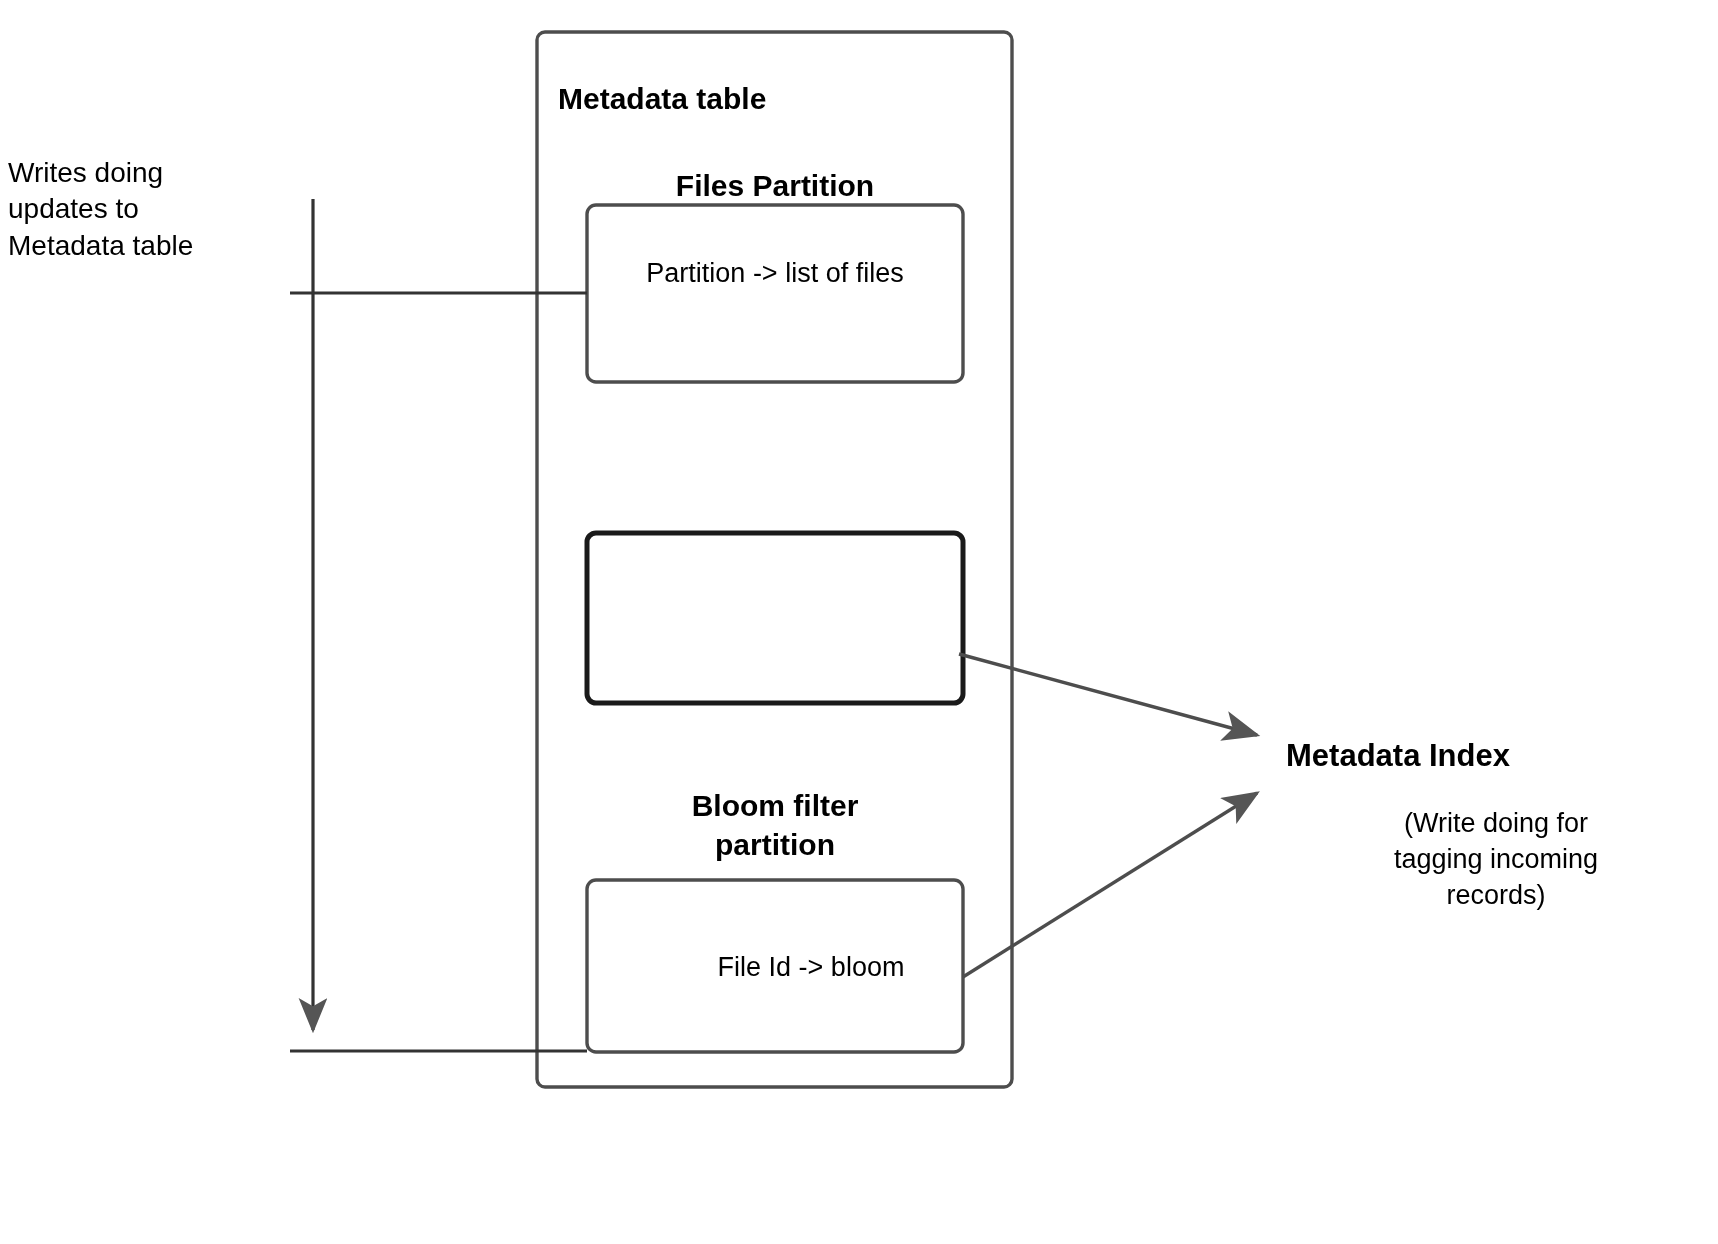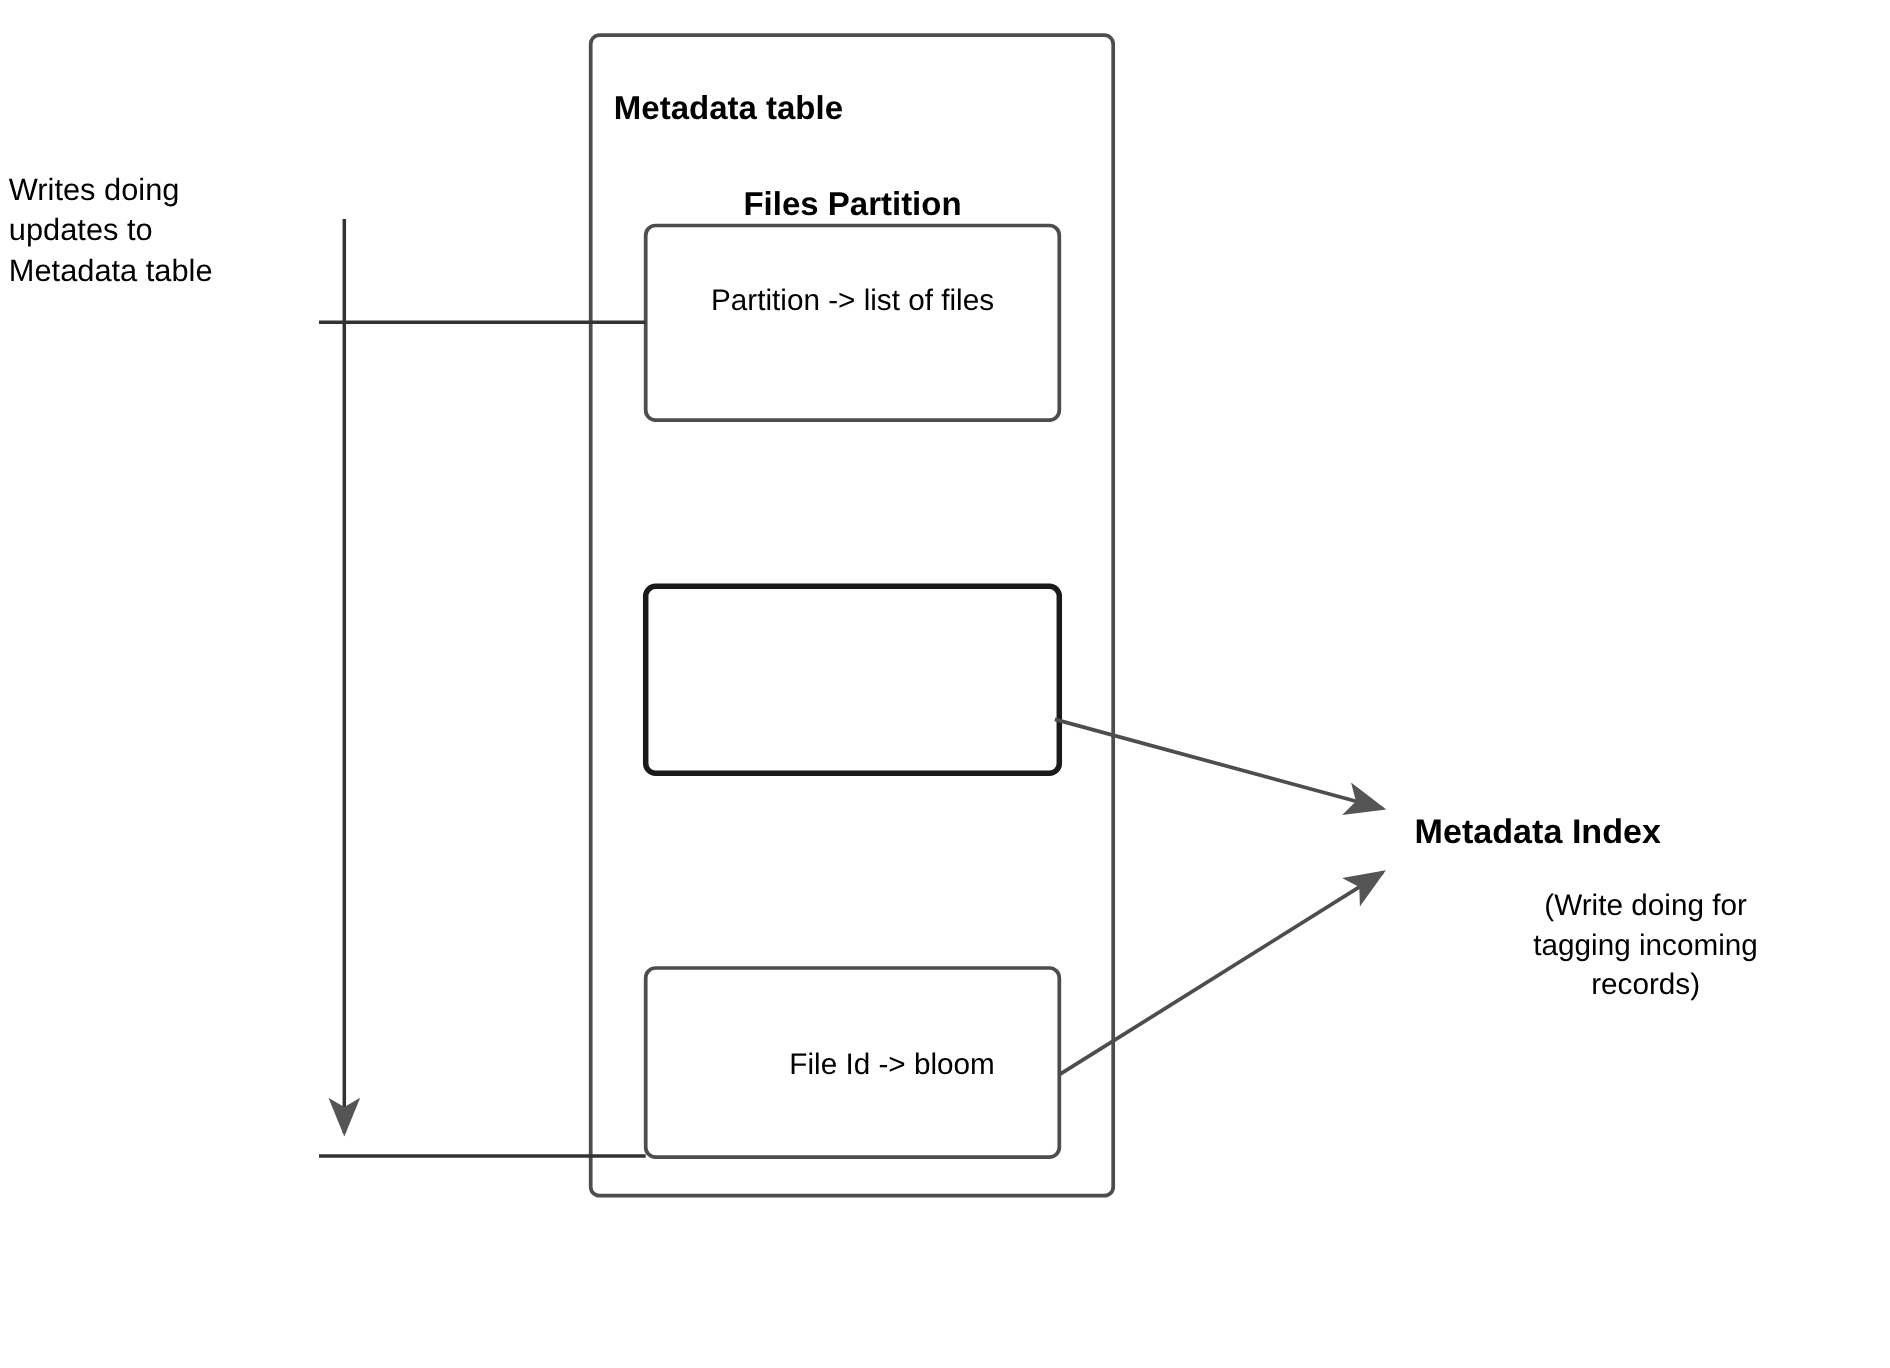--- a/index.html
+++ b/index.html
@@ -155,20 +155,22 @@
 Metadata table</div>
 
   <div class="txt bold" id="metadata-table-title">Metadata table</div>
 
   <div class="txt bold center" id="files-partition-title" style="white-space:pre-line;">Files Partition</div>
 
   <div class="boxtext" id="files-box-text">Partition -&gt; list of files</div>
 
 
 
+  <div class="txt bold center" id="bloom-partition-title" style="white-space:pre-line;">Bloom filter
+partition</div>
 
   <div class="boxtext" id="bloom-box-text">File Id -&gt; bloom</div>
 
   <div class="txt bold center" id="metadata-index-title">Metadata Index</div>
 
   <div class="txt center" id="metadata-index-caption">(Write doing for
 tagging incoming
 records)</div>
 
 </div>

